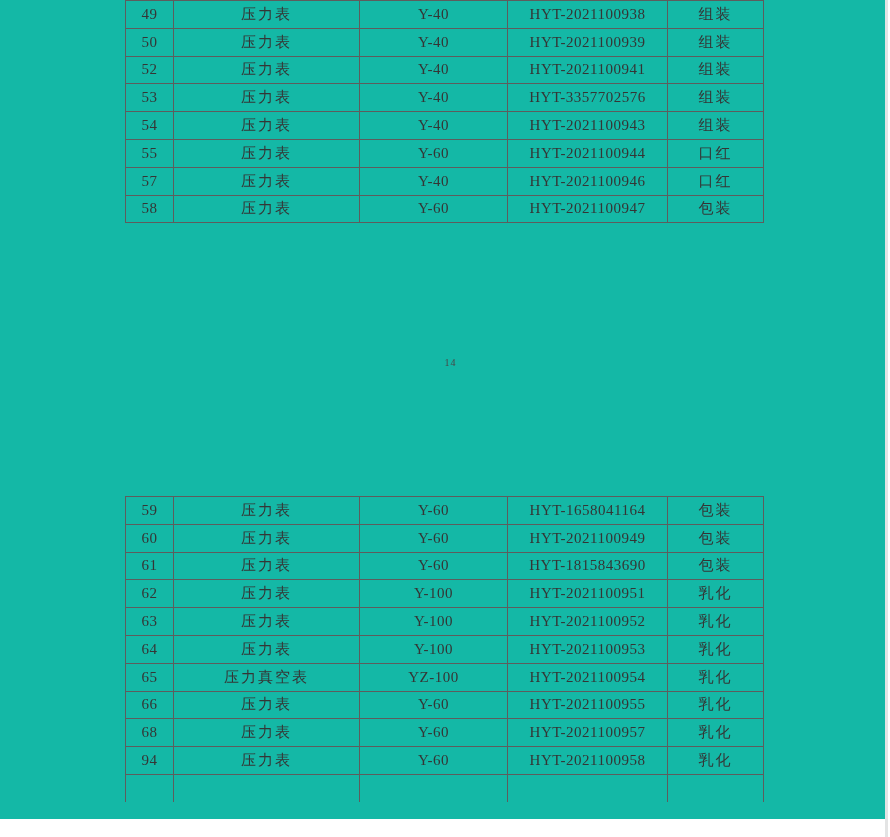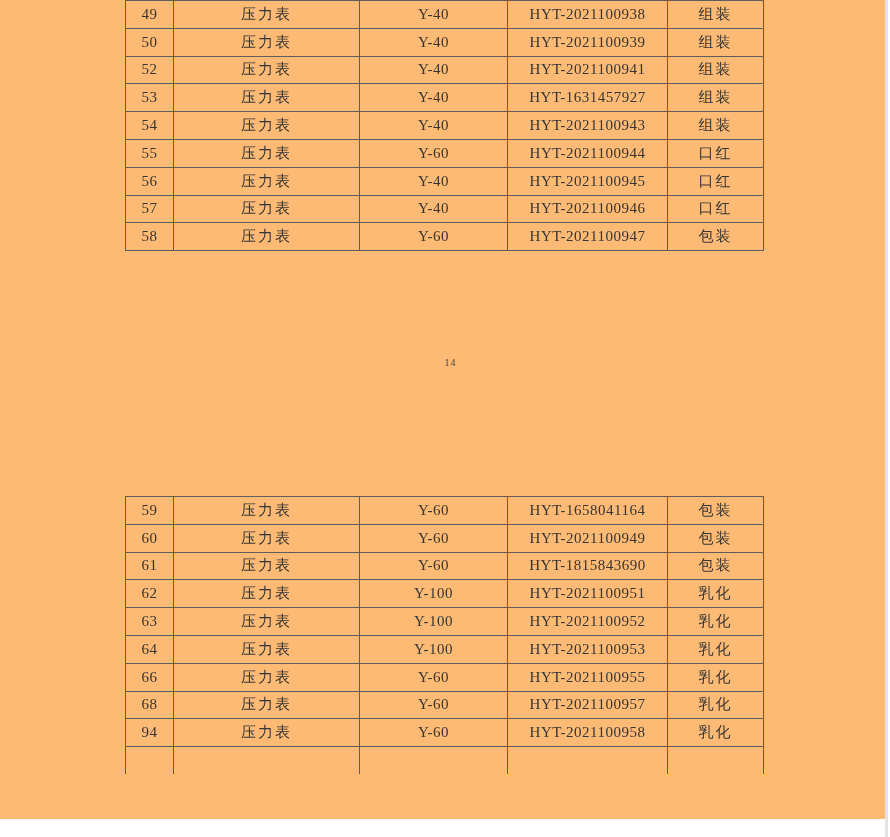--- a/index.html
+++ b/index.html
@@ -5,21 +5,21 @@
   * { box-sizing: border-box; }
   html, body { margin: 0; padding: 0; }
   body {
     width: 890px; height: 837px;
     position: relative; overflow: hidden;
     background: #ffffff;
     font-family: "Liberation Serif", "DejaVu Serif", serif;
   }
   .page {
     position: absolute; left: 0; width: 885px;
-    background: #fdba74;
+    background: #14b8a6;
   }
   .page-1 { top: 0; height: 405px; }
   .page-2 { top: 396px; height: 423px; }
   .page-separator {
     position: absolute; left: 0; top: 405px;
     width: 885px; height: 9px;
     background: linear-gradient(#d8dada, #e9eaea);
   }
   .page-right-edge {
     position: absolute; left: 885px; top: 0;
@@ -90,42 +90,35 @@
           <td class="cell-no">52</td>
           <td class="cell-name">压力表</td>
           <td class="cell-model">Y-40</td>
           <td class="cell-serial">HYT-2021100941</td>
           <td class="cell-status">组装</td>
         </tr>
         <tr>
           <td class="cell-no">53</td>
           <td class="cell-name">压力表</td>
           <td class="cell-model">Y-40</td>
-          <td class="cell-serial">HYT-1631457927</td>
+          <td class="cell-serial">HYT-3357702576</td>
           <td class="cell-status">组装</td>
         </tr>
         <tr>
           <td class="cell-no">54</td>
           <td class="cell-name">压力表</td>
           <td class="cell-model">Y-40</td>
           <td class="cell-serial">HYT-2021100943</td>
           <td class="cell-status">组装</td>
         </tr>
         <tr>
           <td class="cell-no">55</td>
           <td class="cell-name">压力表</td>
           <td class="cell-model">Y-60</td>
           <td class="cell-serial">HYT-2021100944</td>
-          <td class="cell-status">口红</td>
-        </tr>
-        <tr>
-          <td class="cell-no">56</td>
-          <td class="cell-name">压力表</td>
-          <td class="cell-model">Y-40</td>
-          <td class="cell-serial">HYT-2021100945</td>
           <td class="cell-status">口红</td>
         </tr>
         <tr>
           <td class="cell-no">57</td>
           <td class="cell-name">压力表</td>
           <td class="cell-model">Y-40</td>
           <td class="cell-serial">HYT-2021100946</td>
           <td class="cell-status">口红</td>
         </tr>
         <tr>
@@ -188,20 +181,27 @@
           <td class="cell-status">乳化</td>
         </tr>
         <tr>
           <td class="cell-no">64</td>
           <td class="cell-name">压力表</td>
           <td class="cell-model">Y-100</td>
           <td class="cell-serial">HYT-2021100953</td>
           <td class="cell-status">乳化</td>
         </tr>
         <tr>
+          <td class="cell-no">65</td>
+          <td class="cell-name">压力真空表</td>
+          <td class="cell-model">YZ-100</td>
+          <td class="cell-serial">HYT-2021100954</td>
+          <td class="cell-status">乳化</td>
+        </tr>
+        <tr>
           <td class="cell-no">66</td>
           <td class="cell-name">压力表</td>
           <td class="cell-model">Y-60</td>
           <td class="cell-serial">HYT-2021100955</td>
           <td class="cell-status">乳化</td>
         </tr>
         <tr>
           <td class="cell-no">68</td>
           <td class="cell-name">压力表</td>
           <td class="cell-model">Y-60</td>

